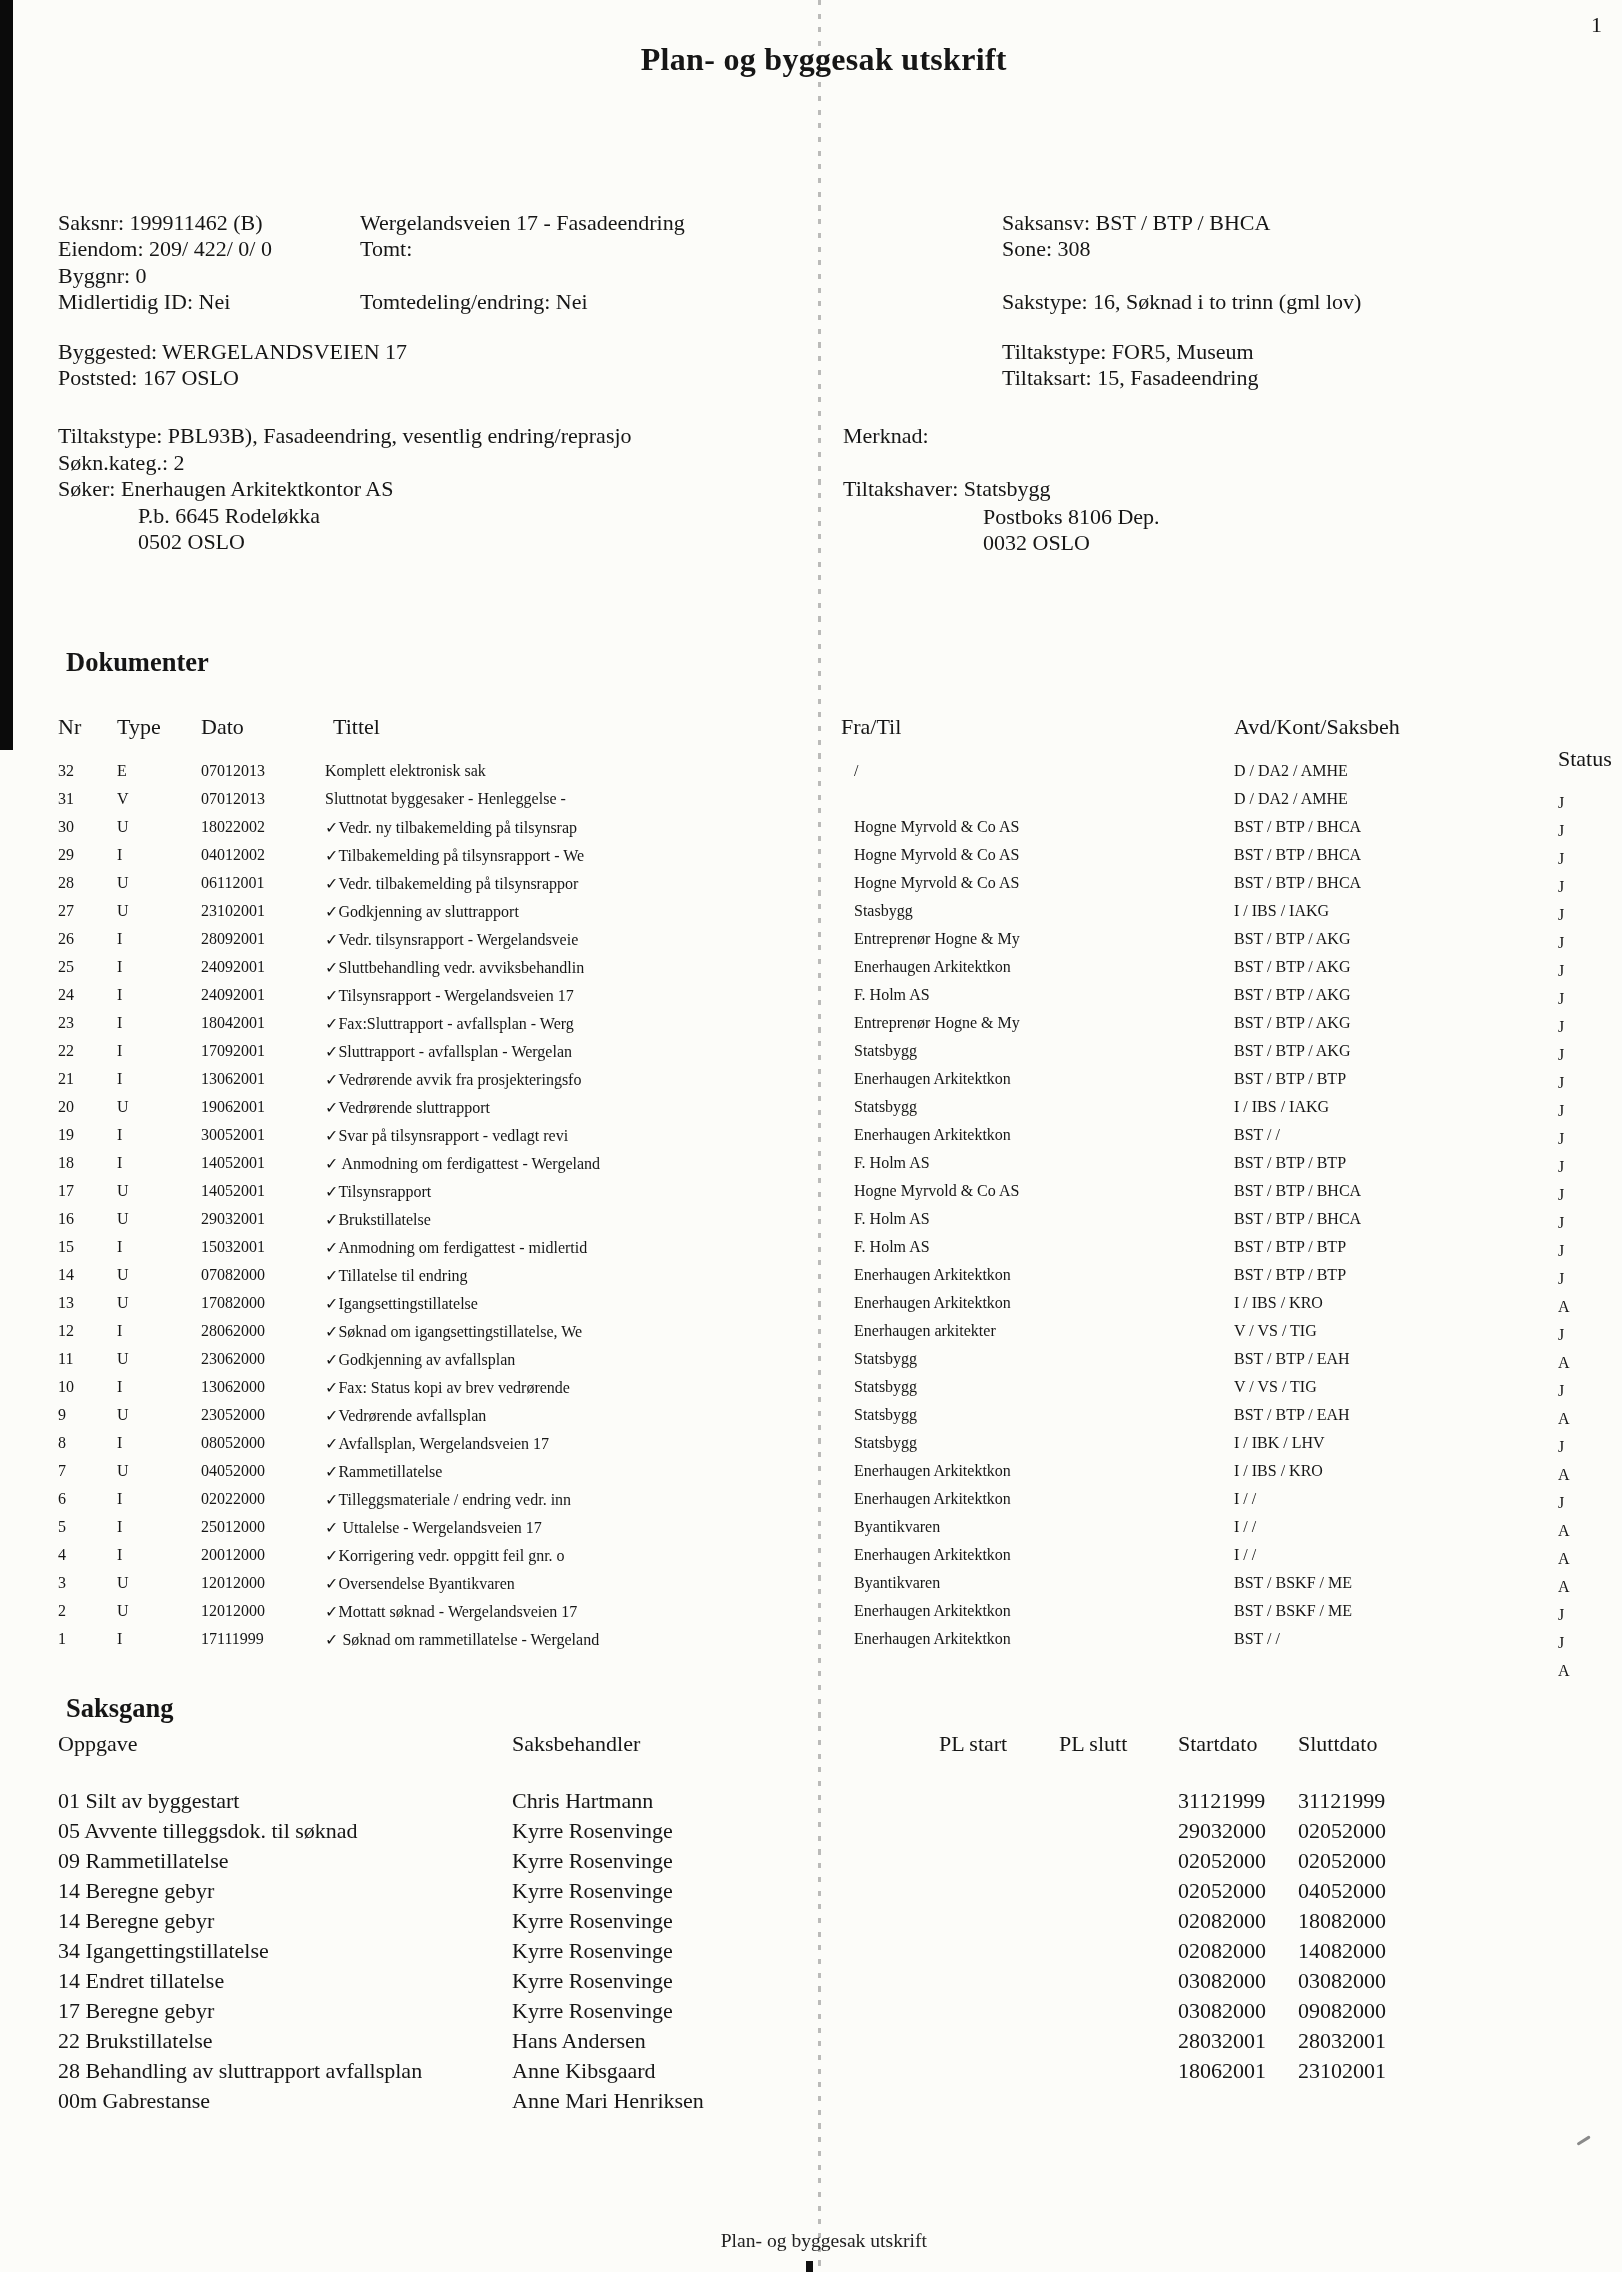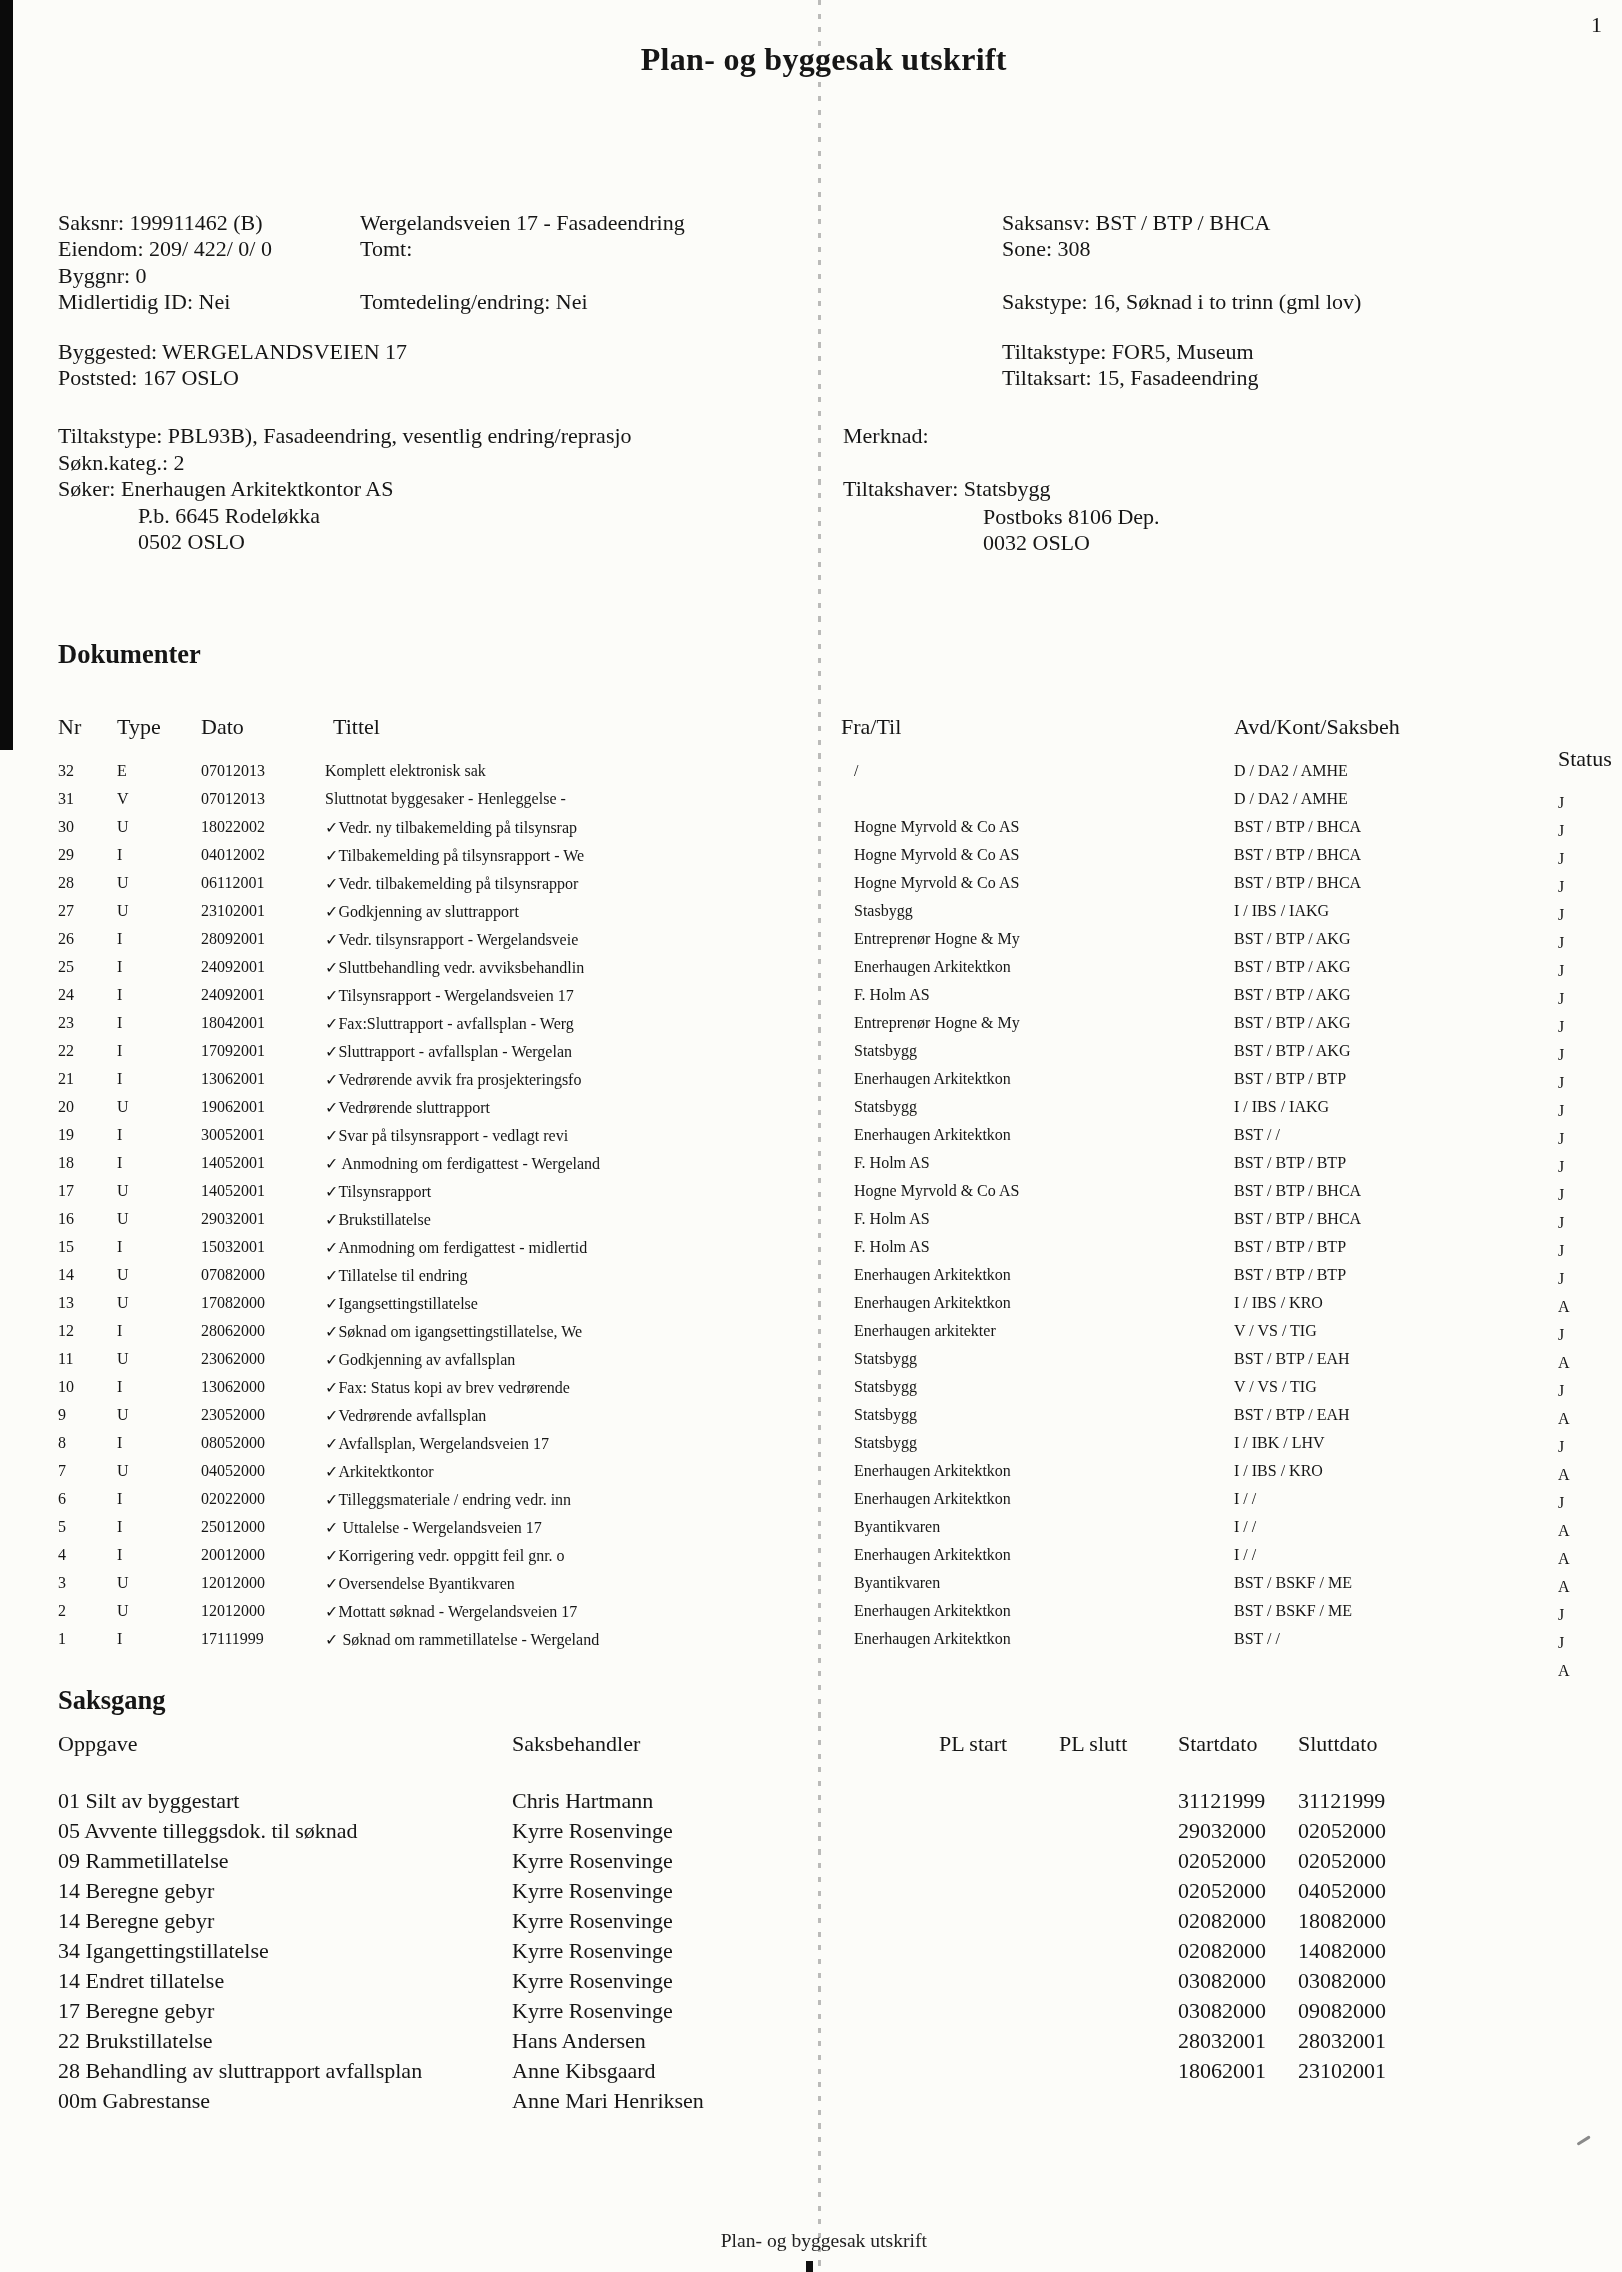--- a/index.html
+++ b/index.html
@@ -15,21 +15,21 @@
     color: #161616;
     overflow: hidden;
   }
   .line { position: absolute; font-size: 22px; white-space: pre; }
   .title {
     position: absolute; left: 12.8px; top: 41px; width: 100%;
     margin: 0; text-align: center;
     font-size: 32px; font-weight: bold; letter-spacing: 0.3px;
   }
   .page-number { position: absolute; left: 1591px; top: 12px; font-size: 22px; }
-  .section-h { position: absolute; margin: 0; font-size: 26.5px; font-weight: bold; }
+  .section-h { position: absolute; margin: 8px; font-size: 26.5px; font-weight: bold; }
 
   .cell { position: absolute; top: 0; white-space: pre; }
 
   
   .doc-head, .doc-rows { position: absolute; left: 0; width: 100%; font-size: 22px; }
   .doc-head { height: 29px; }
   .doc-row { position: relative; height: 28px; font-size: 16px; }
   .c-nr     { left: 58px; }
   .c-type   { left: 117px; }
   .c-dato   { left: 201px; }
@@ -355,21 +355,21 @@
       <span class="cell c-dato">08052000</span>
       <span class="cell c-tittel">✓Avfallsplan, Wergelandsveien 17</span>
       <span class="cell c-fratil">Statsbygg</span>
       <span class="cell c-avd">I / IBK / LHV</span>
       <span class="cell c-status">A</span>
     </div>
       <div class="doc-row">
       <span class="cell c-nr">7</span>
       <span class="cell c-type">U</span>
       <span class="cell c-dato">04052000</span>
-      <span class="cell c-tittel">✓Arkitektkontor</span>
+      <span class="cell c-tittel">✓Rammetillatelse</span>
       <span class="cell c-fratil">Enerhaugen Arkitektkon</span>
       <span class="cell c-avd">I / IBS / KRO</span>
       <span class="cell c-status">J</span>
     </div>
       <div class="doc-row">
       <span class="cell c-nr">6</span>
       <span class="cell c-type">I</span>
       <span class="cell c-dato">02022000</span>
       <span class="cell c-tittel">✓Tilleggsmateriale / endring vedr. inn</span>
       <span class="cell c-fratil">Enerhaugen Arkitektkon</span>

